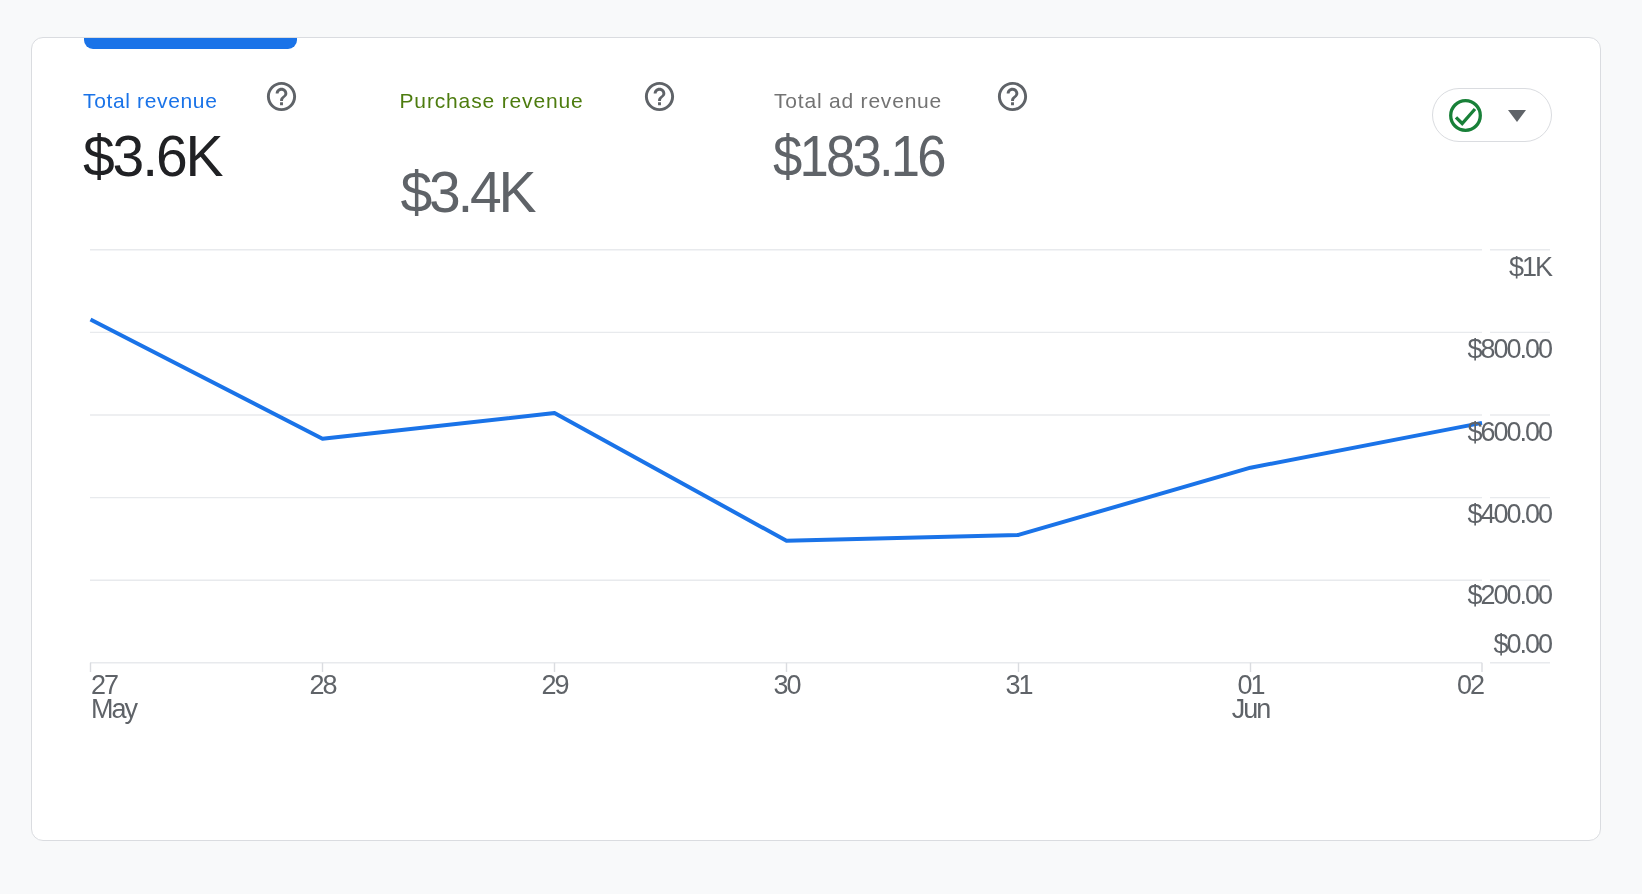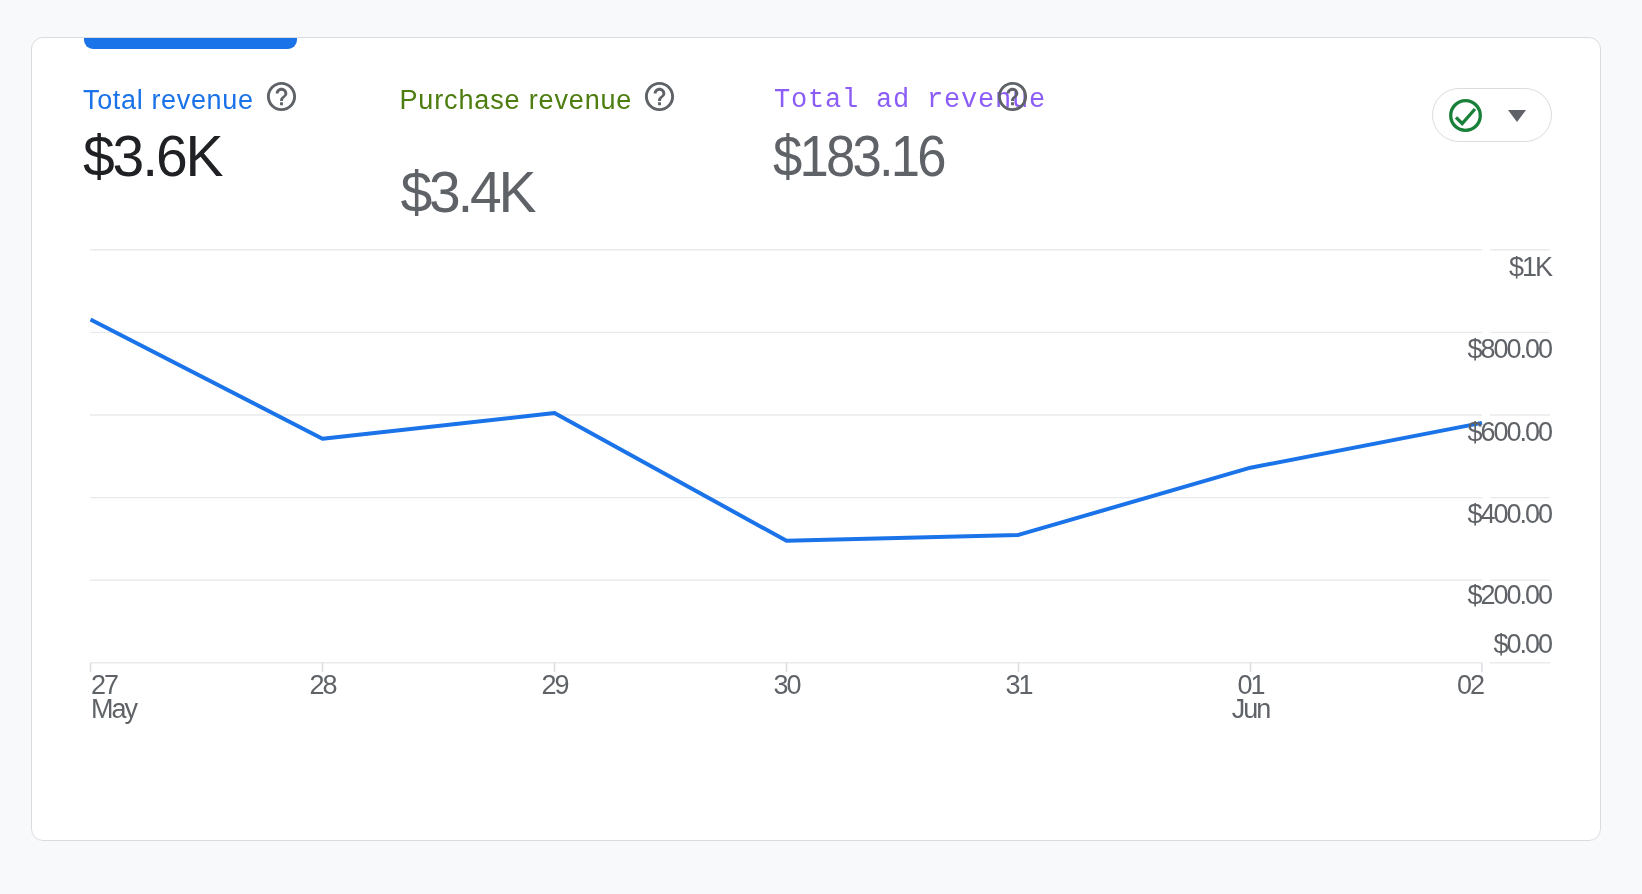--- a/index.html
+++ b/index.html
@@ -2,21 +2,21 @@
 <html><head>
 <meta charset="utf-8">
 <style>
 * { margin:0; padding:0; box-sizing:border-box; }
 html,body { width:1642px; height:894px; background:#f8f9fa; overflow:hidden;
   font-family:"Liberation Sans",sans-serif; position:relative; }
 .card { position:absolute; left:31px; top:37px; width:1570px; height:804px;
   background:#fff; border:1px solid #dadce0; border-radius:12px; }
 .tab { position:absolute; left:84px; top:38px; width:213px; height:10.5px;
   background:#1a73e8; border-radius:0 0 9px 9px; }
-.mlabel { position:absolute; font-size:27px; line-height:27px; white-space:nowrap; }
+.mlabel { position:absolute; font-size:21px; line-height:27px; white-space:nowrap; }
 .mvalue { position:absolute; font-size:57px; line-height:57px; white-space:nowrap; color:#5f6368; }
 .helpicon { position:absolute; width:35px; height:35px; }
 .pill { position:absolute; left:1432px; top:88px; width:120px; height:54px;
   border:1px solid #dadce0; border-radius:27px; background:#fff; }
 </style>
 </head>
 <body>
 <div class="card"></div>
 <div class="tab" style="position:absolute; left:84px; top:38px; width:213px; height:10.5px; background:#1a73e8; border-radius:0 0 9px 9px;"></div>
 
@@ -25,21 +25,21 @@
   <path d="M11 18h2v-2h-2v2zm1-16C6.48 2 2 6.48 2 12s4.48 10 10 10 10-4.48 10-10S17.52 2 12 2zm0 18c-4.41 0-8-3.59-8-8s3.59-8 8-8 8 3.59 8 8-3.59 8-8 8zm0-14c-2.21 0-4 1.79-4 4h2c0-1.1.9-2 2-2s2 .9 2 2c0 2-3 1.75-3 5h2c0-2.25 3-2.5 3-5 0-2.21-1.79-4-4-4z"></path>
 </svg>
 <div class="mvalue" style="left:83px; top:128.3px; color:#202124; letter-spacing:-2.1px;text-align:right;">$3.6K</div>
 
 <div class="mlabel" style="left:399.5px; top:87px; color:#4d7c0f; letter-spacing:0.85px;">Purchase revenue</div>
 <svg class="helpicon" style="left:642.1px; top:79.4px;" viewBox="0 0 24 24" fill="#5f6368">
   <path d="M11 18h2v-2h-2v2zm1-16C6.48 2 2 6.48 2 12s4.48 10 10 10 10-4.48 10-10S17.52 2 12 2zm0 18c-4.41 0-8-3.59-8-8s3.59-8 8-8 8 3.59 8 8-3.59 8-8 8zm0-14c-2.21 0-4 1.79-4 4h2c0-1.1.9-2 2-2s2 .9 2 2c0 2-3 1.75-3 5h2c0-2.25 3-2.5 3-5 0-2.21-1.79-4-4-4z"></path>
 </svg>
 <div class="mvalue" style="left:400.4px; top:128.3px; letter-spacing:-3.2px;margin-top:36px;">$3.4K</div>
 
-<div class="mlabel" style="left:774px; top:87px; color:#8b5cf6; letter-spacing:0.8px;font-family:Liberation Mono, monospace;">Total ad revenue</div>
+<div class="mlabel" style="left:774px; top:87px; color:#737373; letter-spacing:0.8px;">Total ad revenue</div>
 <svg class="helpicon" style="left:994.7px; top:79.4px;" viewBox="0 0 24 24" fill="#5f6368">
   <path d="M11 18h2v-2h-2v2zm1-16C6.48 2 2 6.48 2 12s4.48 10 10 10 10-4.48 10-10S17.52 2 12 2zm0 18c-4.41 0-8-3.59-8-8s3.59-8 8-8 8 3.59 8 8-3.59 8-8 8zm0-14c-2.21 0-4 1.79-4 4h2c0-1.1.9-2 2-2s2 .9 2 2c0 2-3 1.75-3 5h2c0-2.25 3-2.5 3-5 0-2.21-1.79-4-4-4z"></path>
 </svg>
 <div class="mvalue" style="left:773.3px; top:128.3px; letter-spacing:-3px; transform:scaleX(0.923); transform-origin:left top;">$183.16</div>
 
 <div class="pill"></div>
 <svg style="position:absolute; left:1449px; top:99px; width:33px; height:33px;" viewBox="0 0 33 33" fill="none">
   <circle cx="16.5" cy="16.5" r="14.8" stroke="#188038" stroke-width="3.3"></circle>
   <path d="M7 18.3 L13.2 24.5 L26 10" stroke="#188038" stroke-width="3.3" fill="none"></path>
 </svg>

